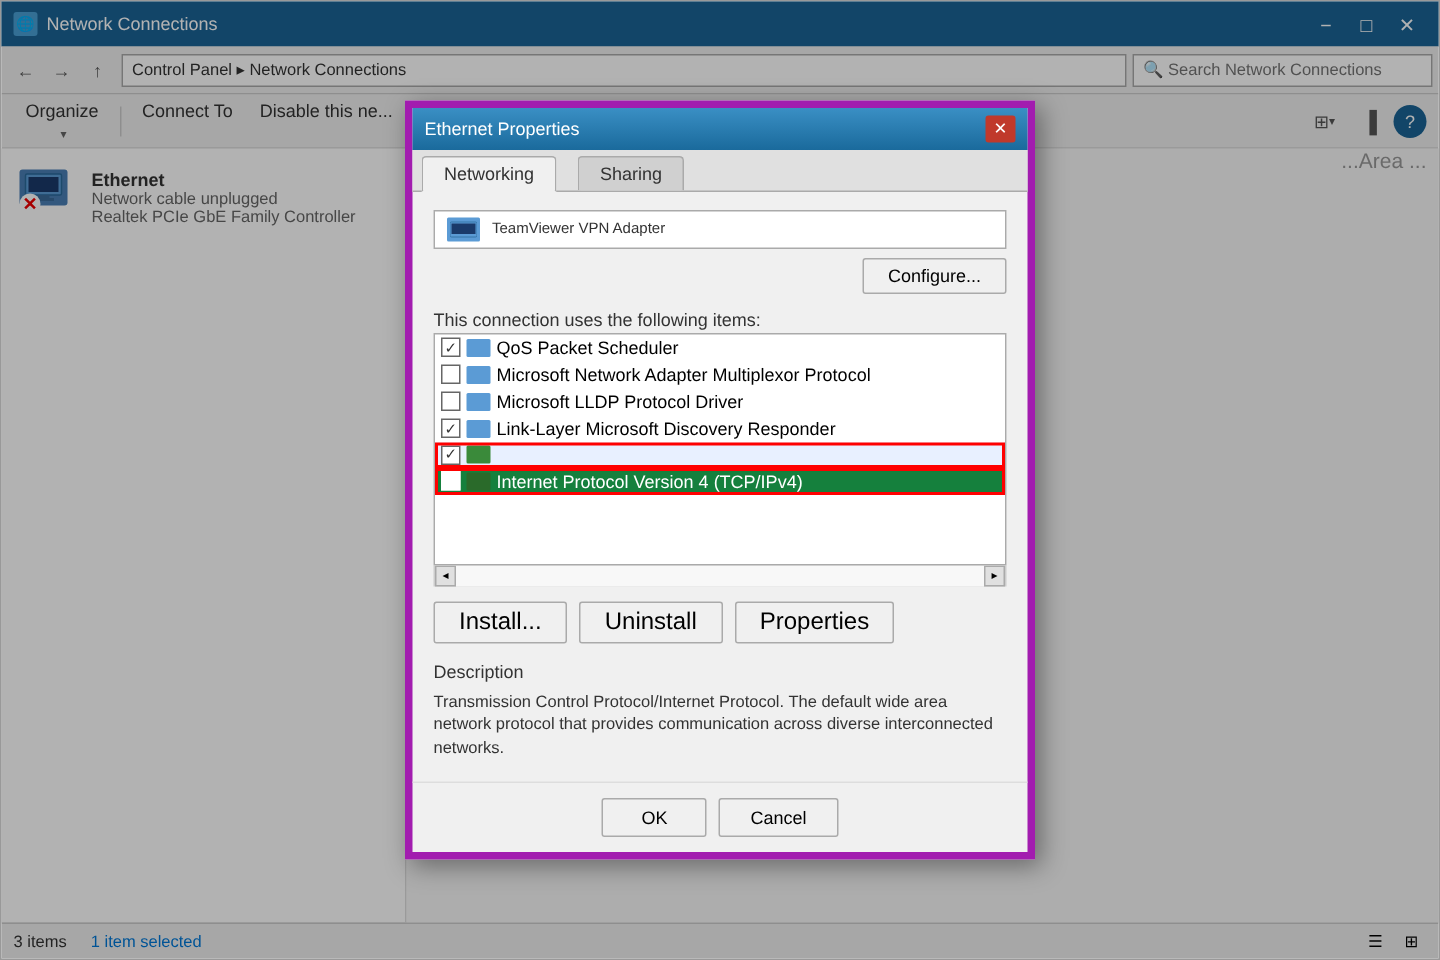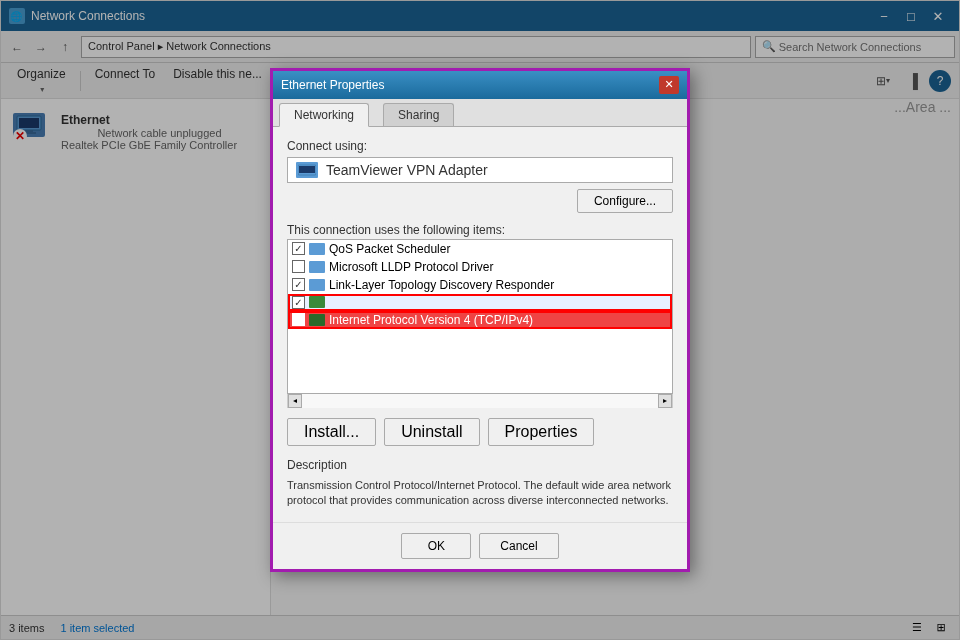--- a/index.html
+++ b/index.html
@@ -190,21 +190,21 @@
       border-radius: 50%;
       display: flex;
       align-items: center;
       justify-content: center;
       font-size: 12px;
       color: #e00;
       font-weight: bold;
     }
     .network-details { flex: 1; }
     .net-name { font-weight: 600; font-size: 12px; color: #333; }
-    .net-status { font-size: 11px; color: #666; text-align: center; }
+    .net-status { font-size: 11px; color: #666; }
     .net-adapter { font-size: 11px; color: #666; }
 
     
     .status-bar {
       height: 24px;
       background: #f0f0f0;
       border-top: 1px solid #ccc;
       display: flex;
       align-items: center;
       padding: 0 8px;
@@ -233,21 +233,21 @@
       background: rgba(0,0,0,0.3);
       display: flex;
       align-items: center;
       justify-content: center;
     }
 
     
     .dialog {
       width: 420px;
       background: #f0f0f0;
-      border: 3px solid #a21caf;
+      border: 5px solid #a21caf;
       box-shadow: 4px 4px 16px rgba(0,0,0,0.4);
       display: flex;
       flex-direction: column;
     }
     .dialog-titlebar {
       background: linear-gradient(to bottom, #3a8fc4, #1a6a9c);
       color: white;
       height: 28px;
       display: flex;
       align-items: center;
@@ -352,21 +352,21 @@
     }
     .list-item-row {
       display: flex;
       align-items: center;
       padding: 2px 4px;
       gap: 4px;
       font-size: 12px;
       cursor: pointer;
     }
     .list-item-row.selected {
-      background: #ef4444;
+      background: #15803d;
       color: white;
     }
     .list-item-row.highlighted {
       outline: 2px solid #ff0000;
       outline-offset: -2px;
     }
     .item-checkbox {
       width: 13px; height: 13px;
       border: 1px solid #666;
       background: white;
@@ -596,58 +596,62 @@
           <span>Networking</span>
         </div>
         <div class="tab">
           <span>Sharing</span>
         </div>
       </div>
 
       <div class="dialog-content">
 
         <div>
-          <div class="dialog-label">Connect using:</div>
           <div class="connect-using-box">
             <div class="adapter-icon">
               <svg width="18" height="12" viewBox="0 0 18 12" fill="none" xmlns="http://www.w3.org/2000/svg">
                 <rect x="0" y="1" width="18" height="10" rx="1" fill="#5b9bd5" stroke="#2a6a9a" stroke-width="0.5"></rect>
                 <rect x="1" y="2" width="16" height="7" fill="#1a3a6a"></rect>
               </svg>
             </div>
-            <span style="font-size:14px;color:#333;">TeamViewer VPN Adapter</span>
+            <span style="font-size:10px;color:#333;">TeamViewer VPN Adapter</span>
           </div>
           <div style="display:flex;justify-content:flex-end;margin-top:6px;">
             <button class="configure-btn">Configure...</button>
           </div>
         </div>
 
         <div>
           <div class="connection-label">This connection uses the following items:</div>
           <div class="items-list-container">
             <div class="items-list">
 
               <div class="list-item-row">
                 <div class="item-checkbox checked">✓</div>
                 <div class="item-icon-small"></div>
                 <span>QoS Packet Scheduler</span>
               </div>
 
+              <div class="list-item-row">
+                <div class="item-checkbox"></div>
+                <div class="item-icon-small"></div>
+                <span>Microsoft Network Adapter Multiplexor Protocol</span>
+              </div>
 
               <div class="list-item-row">
                 <div class="item-checkbox"></div>
                 <div class="item-icon-small"></div>
                 <span>Microsoft LLDP Protocol Driver</span>
               </div>
 
 
               <div class="list-item-row">
                 <div class="item-checkbox checked">✓</div>
                 <div class="item-icon-small"></div>
-                <span>Link-Layer Topology Discovery Responder</span>
+                <span>Link-Layer Microsoft Discovery Responder</span>
               </div>
 
               <div class="list-item-row highlighted" style="background:#e8f0ff;">
                 <div class="item-checkbox checked">✓</div>
                 <div class="item-icon-small green"></div>
               </div>
 
               <div class="list-item-row highlighted selected">
                 <div class="item-checkbox checked" style="border-color:#fff;color:#fff;">✓</div>
                 <div class="item-icon-small green" style="background:#2a6a2a;"></div>

